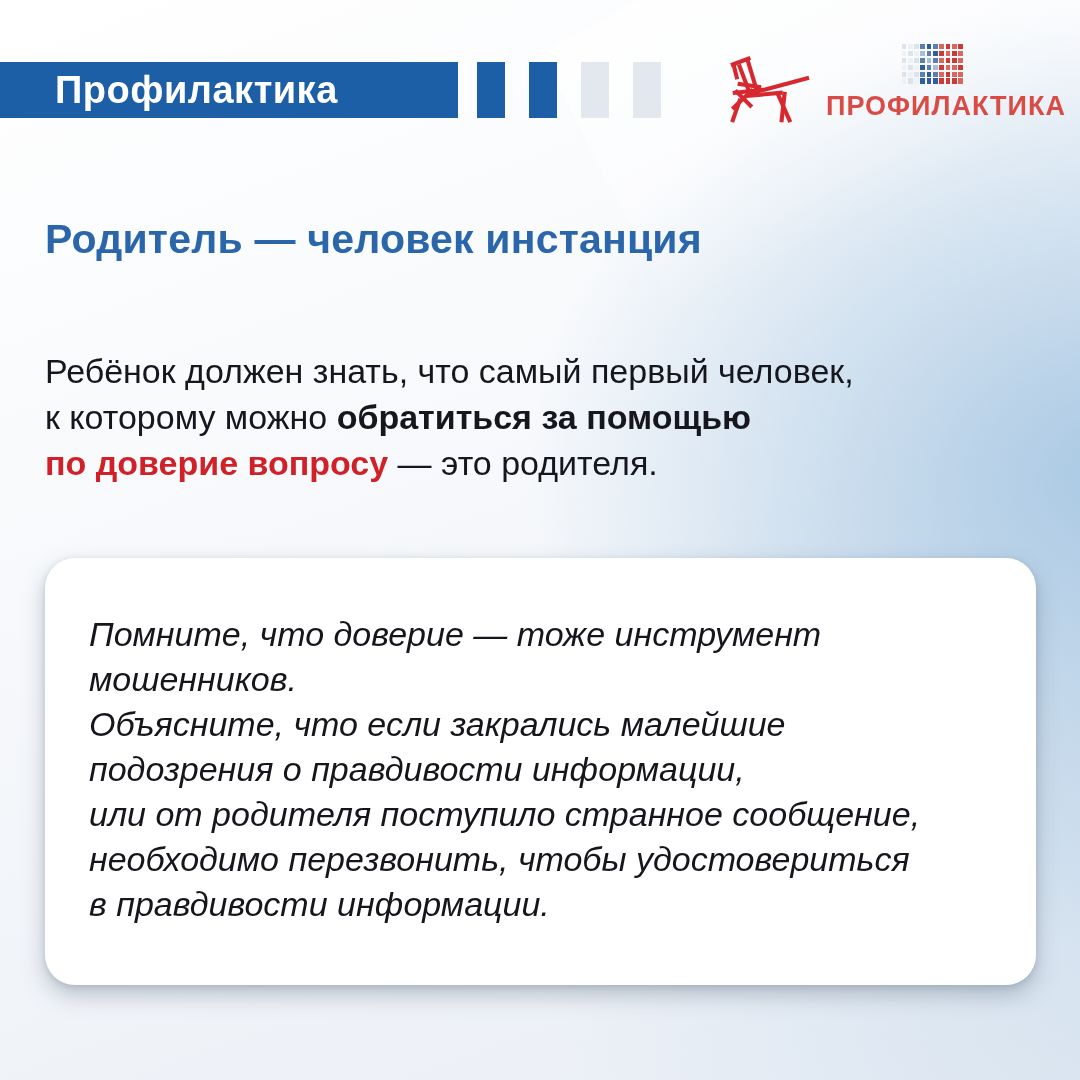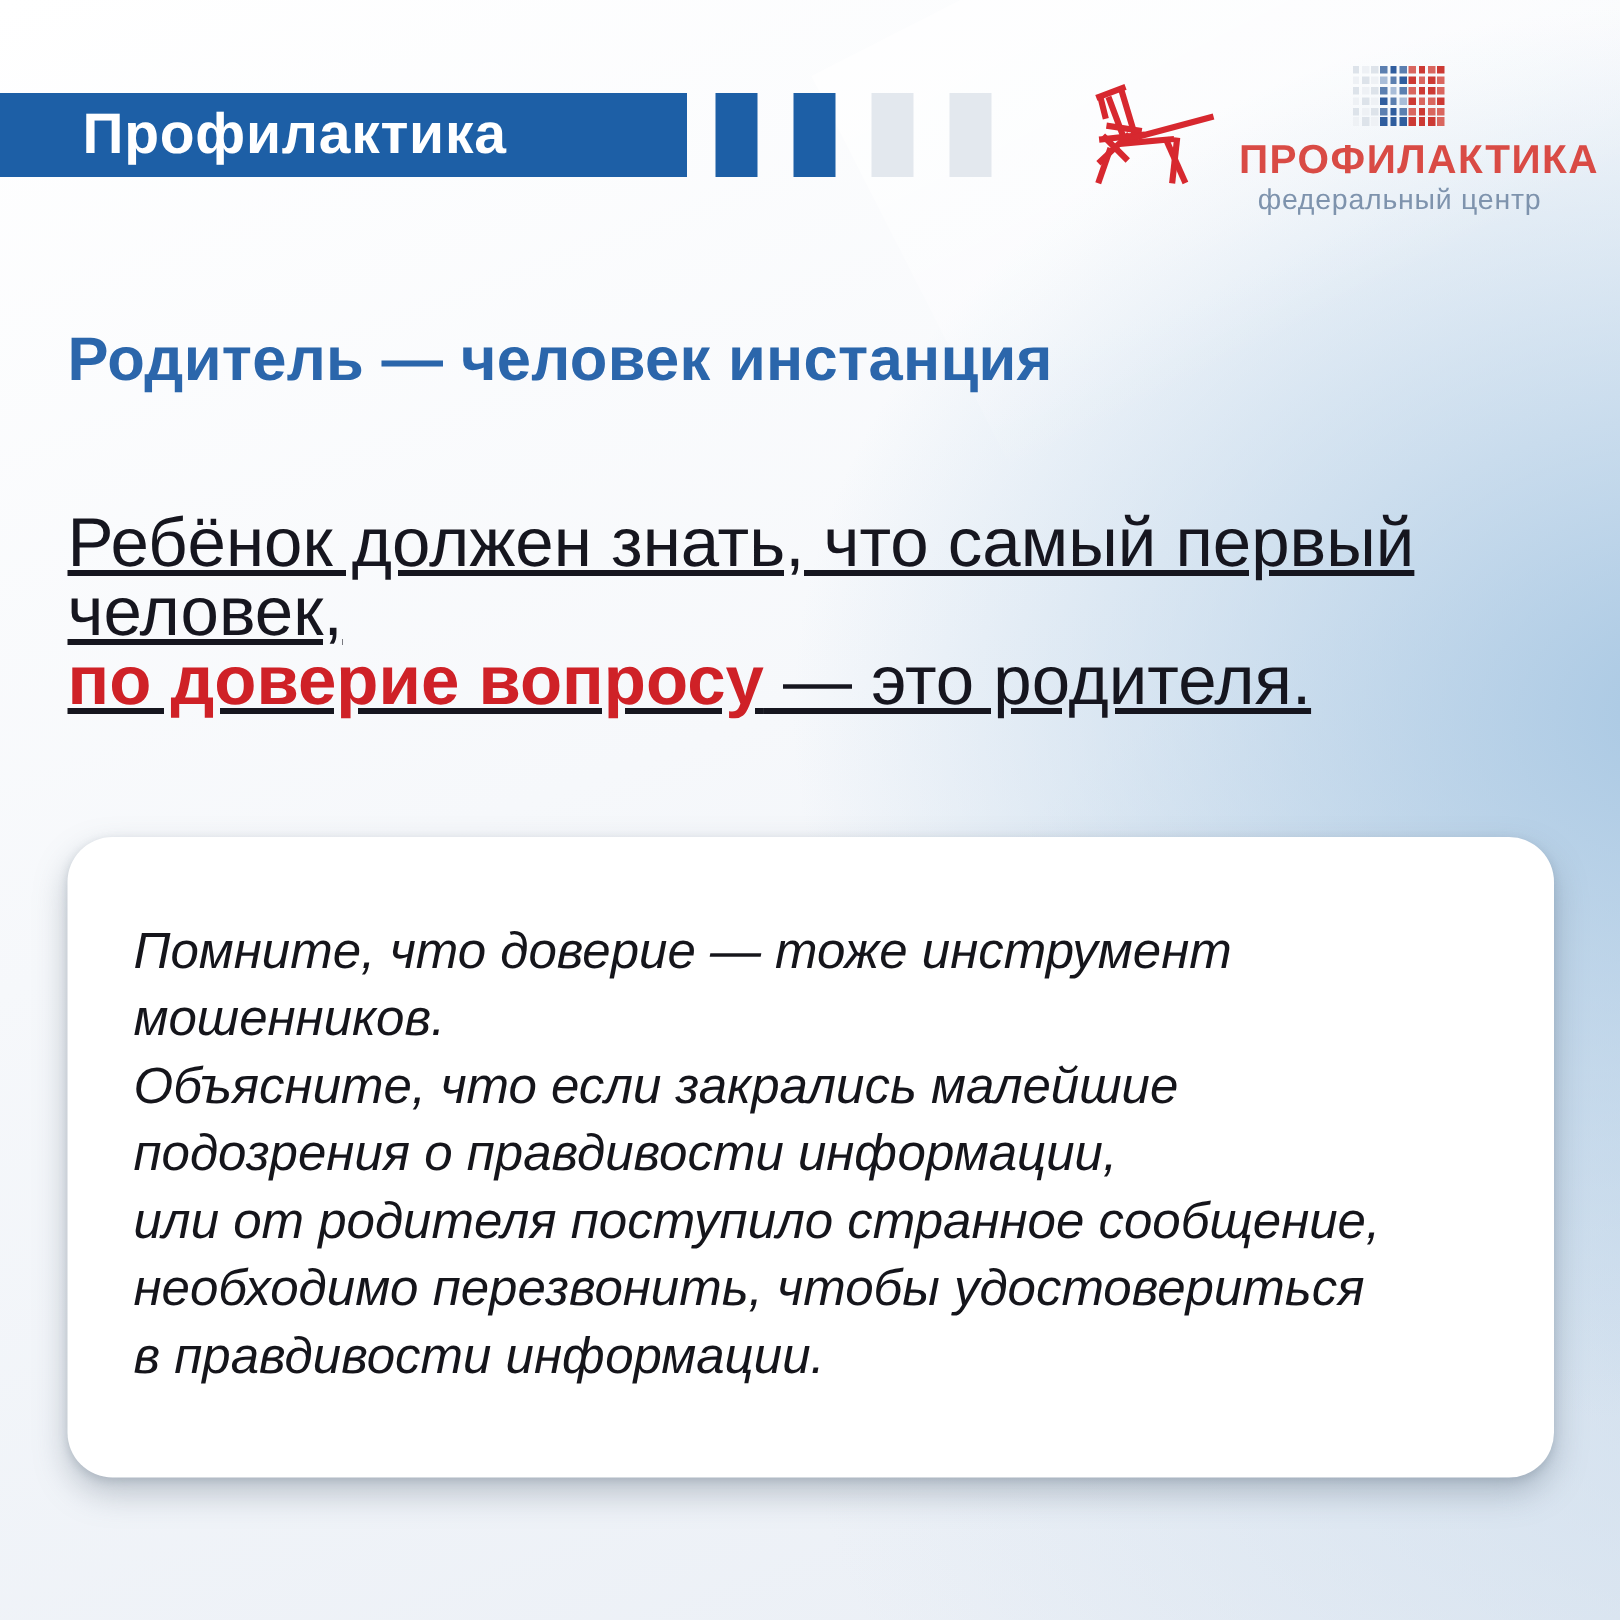--- a/index.html
+++ b/index.html
@@ -39,22 +39,22 @@
   .mosaic i{display:block;}
   .logo-title{font-size:27px;font-weight:bold;letter-spacing:1px;color:var(--logo-red);line-height:1.05;}
   .logo-subtitle{font-size:19px;color:var(--logo-gray);margin-top:3px;letter-spacing:.5px;}
   
   .heading{
     position:absolute;left:45px;top:216px;
     font-size:41px;font-weight:bold;color:var(--heading-blue);
     letter-spacing:.2px;
   }
   .paragraph{
-    position:absolute;left:45px;top:338px;width:950px;
-    font-size:46px;line-height:46px;color:var(--text-dark);text-decoration:underline;
+    position:absolute;left:45px;top:348px;width:950px;
+    font-size:34px;line-height:46px;color:var(--text-dark);
   }
   .paragraph b{font-weight:bold;}
   .paragraph .red{color:var(--accent-red);font-weight:bold;}
   .card{
     position:absolute;left:45px;top:558px;width:991px;height:427px;
     box-sizing:border-box;
     background:#ffffff;border-radius:30px;
     box-shadow:0 10px 22px rgba(96,112,130,.38), 0 2px 6px rgba(96,112,130,.22);
     padding:54px 44px;
   }
@@ -153,27 +153,27 @@
         <i style="background: rgb(238, 241, 245);"></i>
         <i style="background: rgb(47, 93, 158);"></i>
         <i style="background: rgb(47, 93, 158);"></i>
         <i style="background: rgb(47, 93, 158);"></i>
         <i style="background: rgb(204, 58, 52);"></i>
         <i style="background: rgb(204, 58, 52);"></i>
         <i style="background: rgb(204, 58, 52);"></i>
         <i style="background: rgb(217, 102, 95);"></i>
       </div>
     <div class="logo-title">ПРОФИЛАКТИКА</div>
-    <div class="logo-subtitle">федеральный центр</div>
   </div>
 
   <h1 class="heading" style="margin:0;">Родитель — человек инстанция</h1>
 
   <div class="paragraph">
     <div><span>Ребёнок должен знать, что самый первый человек,</span></div>
+    <div><span>к которому можно </span><b>обратиться за помощью</b></div>
     <div><b class="red">по доверие вопросу</b><span> — это родителя.</span></div>
   </div>
 
   <div class="card">
     <div class="card-text">Помните, что доверие — тоже инструмент
 мошенников.
 Объясните, что если закрались малейшие
 подозрения о правдивости информации,
 или от родителя поступило странное сообщение,
 необходимо перезвонить, чтобы удостовериться

